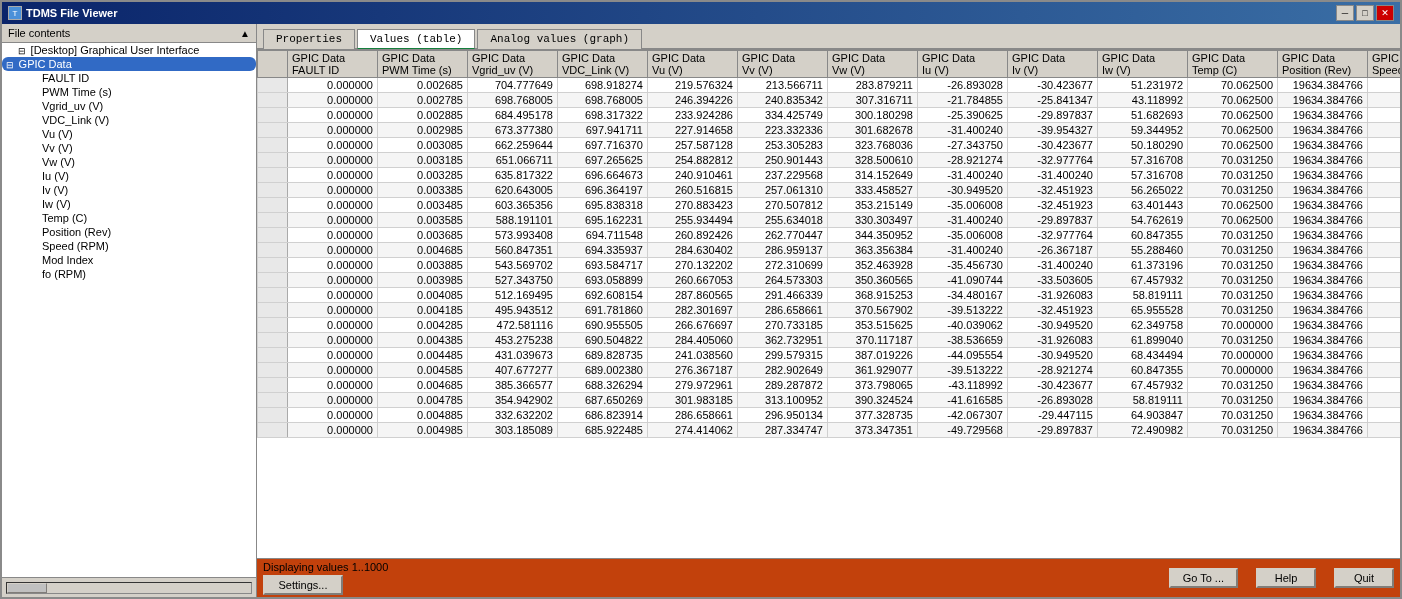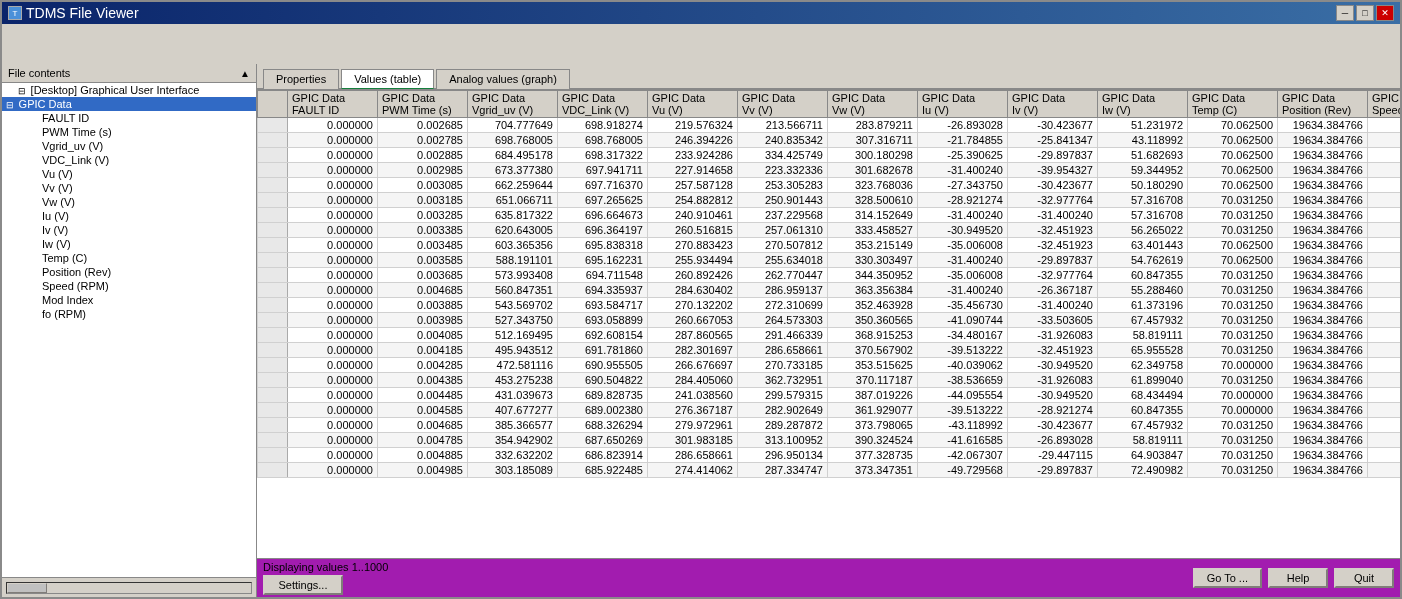--- a/index.html
+++ b/index.html
@@ -37,22 +37,22 @@
       background: #4a90d9;
       border: 1px solid #aaa;
       display: flex;
       align-items: center;
       justify-content: center;
       font-size: 8px;
       color: white;
     }
     
     .title-text {
-      font-size: 14px;
-      font-weight: normal;
+      font-size: 11px;
+      font-weight: bold;
     }
     
     .title-buttons {
       display: flex;
       gap: 2px;
     }
     
     .title-btn {
       width: 18px;
       height: 16px;
@@ -65,21 +65,20 @@
       cursor: pointer;
       color: #000;
     }
     
     .title-btn.close { background: #cc0000; color: white; }
     
     .main-content {
       display: flex;
       flex: 1;
       overflow: hidden;
-      margin-top: 40px;
     }
     
     .sidebar {
       width: 255px;
       background: white;
       border-right: 1px solid #888;
       display: flex;
       flex-direction: column;
       overflow: hidden;
       flex-shrink: 0;
@@ -100,20 +99,21 @@
       overflow-y: auto;
       overflow-x: hidden;
       background: white;
       font-size: 11px;
     }
     
     .tree-item {
       padding: 1px 4px;
       cursor: pointer;
       white-space: nowrap;
+      border-radius: 6px;
     }
     
     .tree-item.selected { background: #316ac5; color: white; }
     .tree-item.level-1 { padding-left: 16px; }
     .tree-item.level-2 { }
     .tree-item.level-3 { padding-left: 40px; }
     
     .sidebar-bottom {
       height: 20px;
       background: #d4d0c8;
@@ -142,20 +142,21 @@
     .tab {
       padding: 3px 12px;
       background: #d4d0c8;
       border: 1px solid #888;
       border-bottom: none;
       font-size: 11px;
       cursor: pointer;
       margin-right: 2px;
       position: relative;
       top: 1px;
+      font-family: Liberation Mono, monospace;
     }
     
     .tab.active {
       background: white;
       border-bottom: 1px solid #15803d;
       z-index: 1;
     }
     
     .table-container {
       flex: 1;
@@ -183,35 +184,35 @@
     tbody td {
       border: 1px solid #d0d0d0;
       padding: 1px 4px;
       text-align: right;
       min-width: 90px;
     }
     
     tbody tr:nth-child(even) { background: #f5f5f5; }
     
     .status-bar {
-      background: #a21caf;
+      background: #c2410c;
       padding: 2px 6px;
       border-top: 1px solid #888;
       font-size: 11px;
       display: flex;
       align-items: center;
       justify-content: space-between;
       flex-shrink: 0;
     }
     
     .status-left { display: flex; flex-direction: column; gap: 2px; }
     
     .status-buttons {
       display: flex;
-      gap: 6px;
+      gap: 18px;
       align-items: center;
     }
     
     .btn {
       padding: 2px 12px;
       background: #d4d0c8;
       border: 2px outset #d4d0c8;
       font-size: 11px;
       cursor: pointer;
       min-width: 60px;

